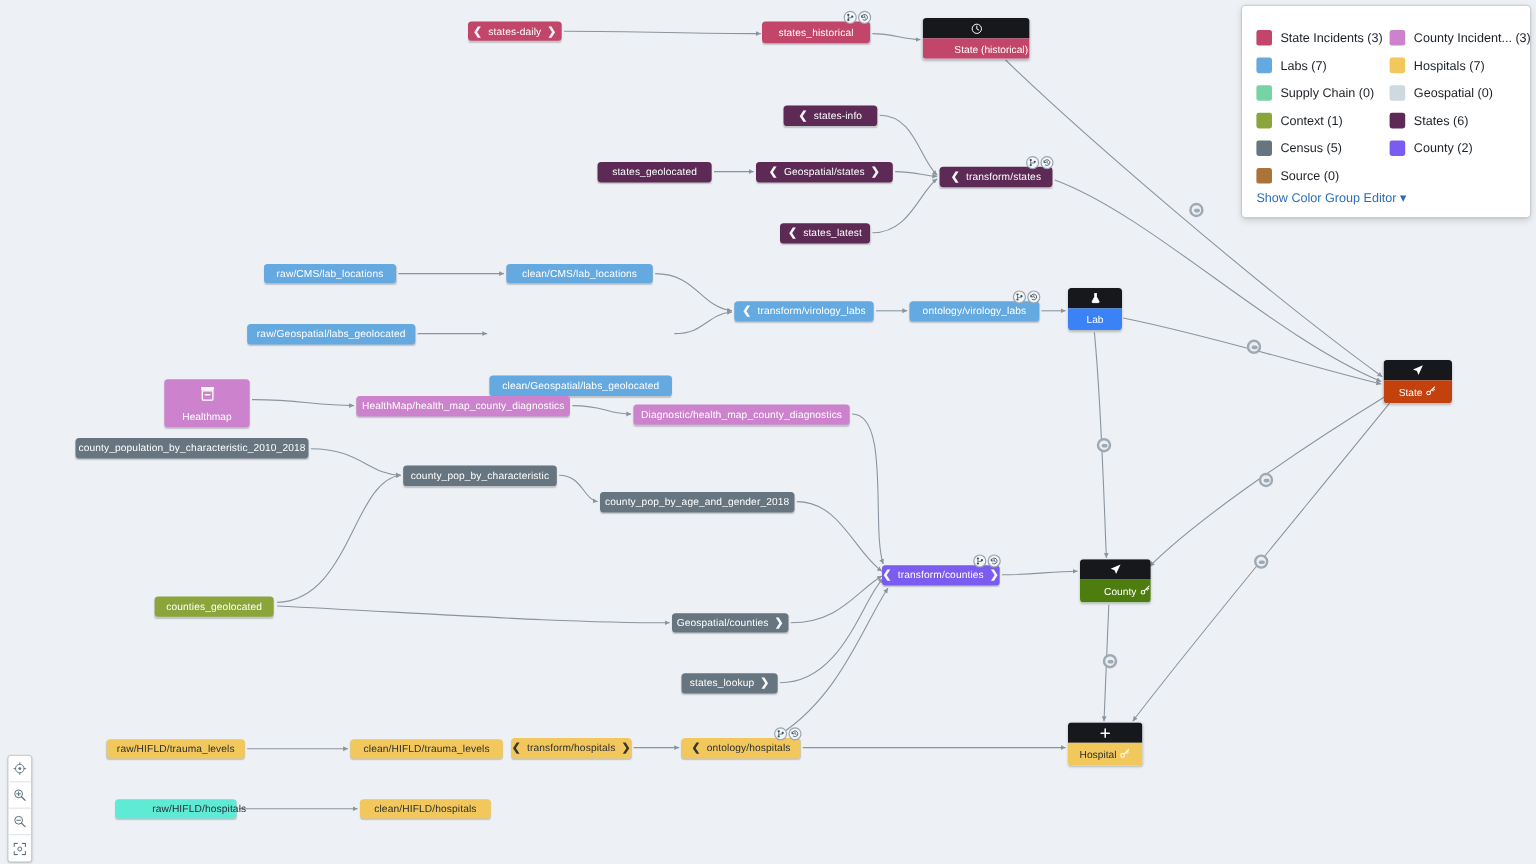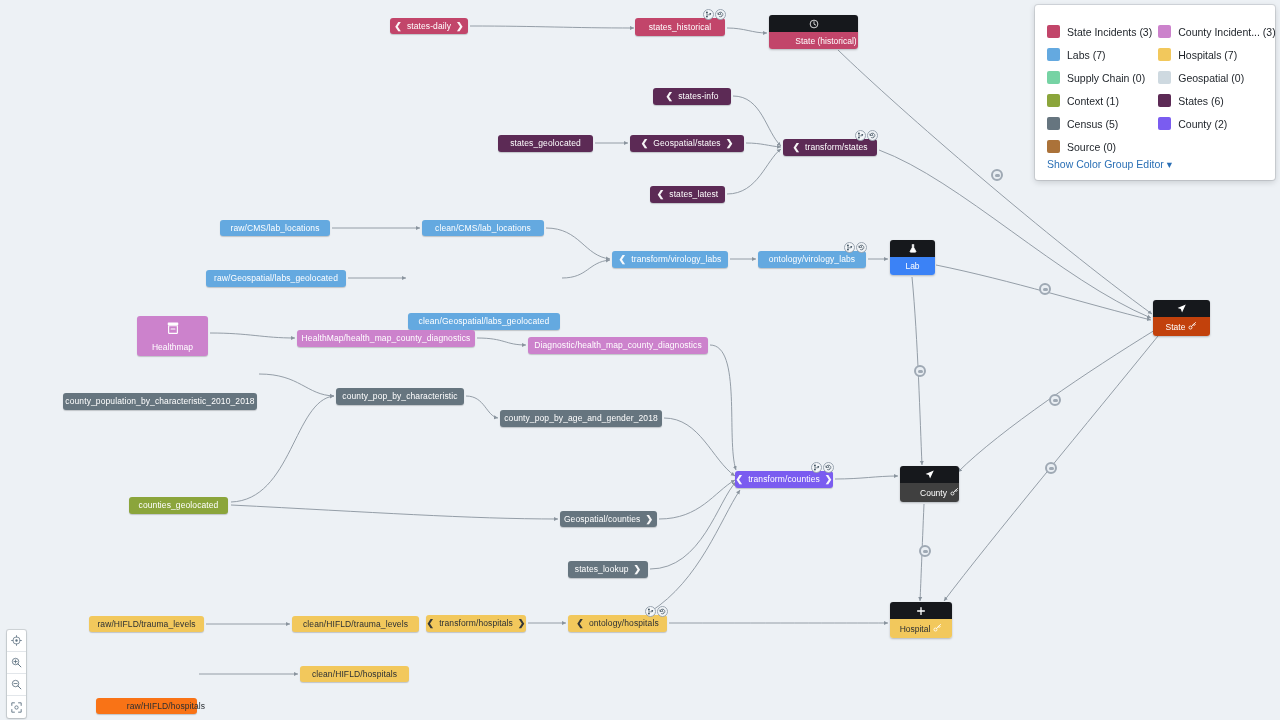--- a/index.html
+++ b/index.html
@@ -343,21 +343,21 @@
             <path d="M8 5.2 V8.2 L10.2 9.5" fill="none" stroke="#394b59" stroke-width="1.5" stroke-linecap="round"></path>
           </svg>
         </div>
       </div>
       <div class="node" style="left: 297px; top: 330px; width: 178px; height: 17px; background: rgb(204, 130, 204);">
         <span class="lbl">HealthMap/health_map_county_diagnostics</span>
       </div>
       <div class="node" style="left: 528px; top: 337px; width: 180px; height: 17px; background: rgb(204, 130, 204);">
         <span class="lbl">Diagnostic/health_map_county_diagnostics</span>
       </div>
-      <div class="node" style="left: 63px; top: 365px; width: 194px; height: 17px; background: rgb(102, 117, 127); margin-top: 28px;">
+      <div class="node" style="left: 63px; top: 365px; width: 194px; height: 17px; background: rgb(102, 117, 127);">
         <span class="lbl">county_population_by_characteristic_2010_2018</span>
       </div>
       <div class="node" style="left: 336px; top: 388px; width: 128px; height: 17px; background: rgb(102, 117, 127);">
         <span class="lbl">county_pop_by_characteristic</span>
       </div>
       <div class="node" style="left: 500px; top: 410px; width: 162px; height: 17px; background: rgb(102, 117, 127);">
         <span class="lbl">county_pop_by_age_and_gender_2018</span>
       </div>
       <div class="node" style="left: 129px; top: 497px; width: 99px; height: 17px; background: rgb(139, 165, 59);">
         <span class="lbl">counties_geolocated</span>
@@ -417,21 +417,21 @@
           </svg>
         </div>
         <div class="badge">
           <svg width="7" height="7" viewBox="0 0 16 16">
             <path d="M2.6 8 a5.4 5.4 0 1 1 1.7 3.9" fill="none" stroke="#394b59" stroke-width="1.6"></path>
             <path d="M2.4 4.4 v3.4 h3.4" fill="none" stroke="#394b59" stroke-width="1.6" stroke-linecap="round" stroke-linejoin="round"></path>
             <path d="M8 5.2 V8.2 L10.2 9.5" fill="none" stroke="#394b59" stroke-width="1.5" stroke-linecap="round"></path>
           </svg>
         </div>
       </div>
-      <div class="node" style="left: 96px; top: 698px; width: 101px; height: 16px; background: #f97316; color: rgb(43, 47, 51); padding-left: 45px;">
+      <div class="node" style="left: 96px; top: 666px; width: 101px; height: 16px; background: #5eead4; color: rgb(43, 47, 51); padding-left: 45px;">
         <span class="lbl">raw/HIFLD/hospitals</span>
       </div>
       <div class="node" style="left: 300px; top: 666px; width: 109px; height: 16px; background: rgb(242, 200, 92); color: rgb(43, 47, 51);">
         <span class="lbl">clean/HIFLD/hospitals</span>
       </div>
       <div class="objnode" style="left: 769px; top: 15px; width: 89px; height: 34px;">
         <div class="hdr">
           <svg width="10" height="10" viewBox="0 0 16 16">
             <circle cx="8" cy="8" r="6.2" fill="none" stroke="#fff" stroke-width="1.3"></circle>
             <path d="M8 4.3 V8.2 L10.6 9.6" stroke="#fff" stroke-width="1.3" fill="none" stroke-linecap="round"></path>
@@ -464,21 +464,21 @@
               <path d="M6.4 9.6 L13.4 2.6 M11.2 4.8 L13.0 6.6 M9.4 6.6 L11.2 8.4" stroke="#fff" stroke-width="1.5" stroke-linecap="round"></path>
             </svg></span>
         </div>
       </div>
       <div class="objnode" style="left: 900px; top: 466px; width: 59px; height: 36px;">
         <div class="hdr">
           <svg width="11" height="11" viewBox="0 0 16 16">
             <path d="M14.2 2.1 L2.2 7.1 L7.0 8.9 L8.8 13.7 Z" fill="#fff"></path>
           </svg>
         </div>
-        <div class="bdy" style="background: #404040; padding-left: 20px;">
+        <div class="bdy" style="background: #4d7c0f; padding-left: 20px;">
           <span>County</span>
           <span class="keyicon"><svg width="9" height="9" viewBox="0 0 16 16">
               <circle cx="4.4" cy="11.6" r="2.7" fill="none" stroke="#fff" stroke-width="1.5"></circle>
               <path d="M6.4 9.6 L13.4 2.6 M11.2 4.8 L13.0 6.6 M9.4 6.6 L11.2 8.4" stroke="#fff" stroke-width="1.5" stroke-linecap="round"></path>
             </svg></span>
         </div>
       </div>
       <div class="objnode" style="left: 890px; top: 602px; width: 62px; height: 36px;">
         <div class="hdr">
           <svg width="10" height="10" viewBox="0 0 16 16">

